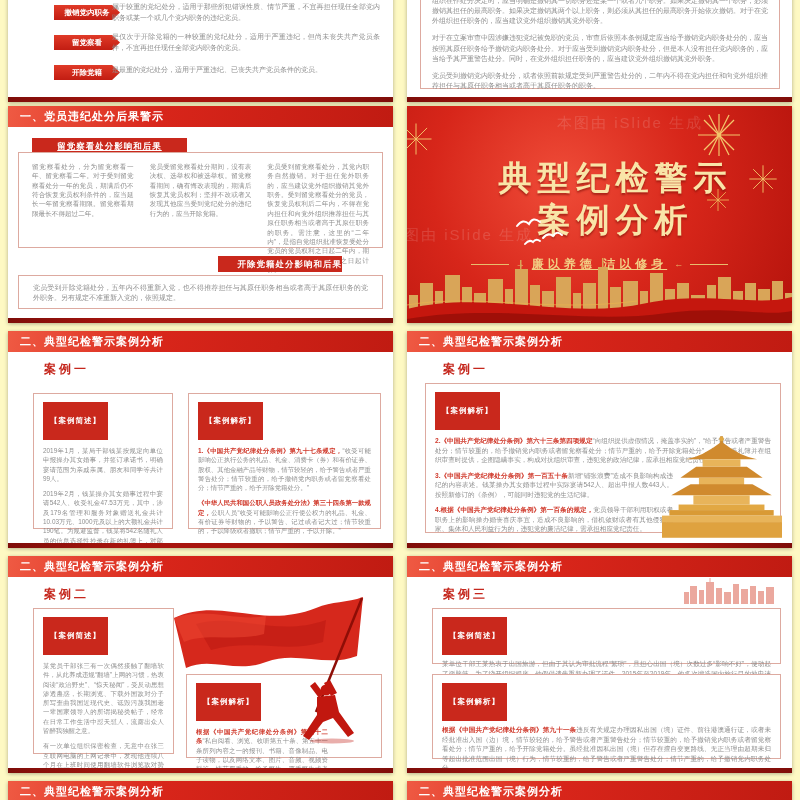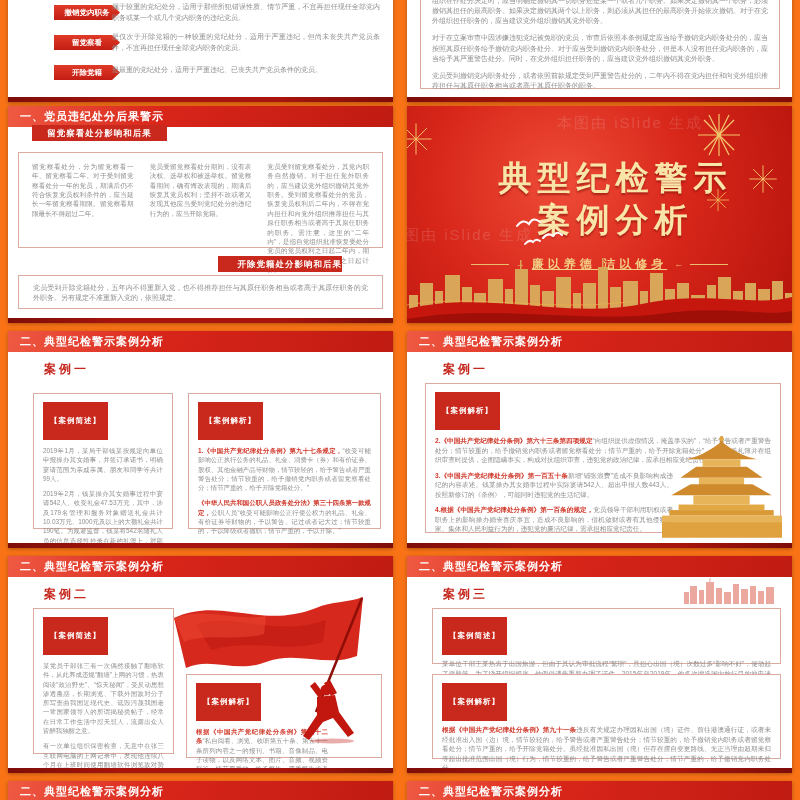--- a/index.html
+++ b/index.html
@@ -1,16 +1,16 @@
 <!DOCTYPE html>
 <html><head>
 <meta charset="utf-8">
 <style>
   html,body{margin:0;padding:0;background:#ffffff;}
-  .page{position:relative;width:800px;height:800px;background:#f97316;overflow:hidden;
+  .page{position:relative;width:800px;height:800px;background:#fef9c3;overflow:hidden;
         font-family:"Liberation Sans",sans-serif;}
   .slide{position:absolute;width:385px;height:217px;background:#fff;overflow:hidden;
          box-shadow:0 1px 4px rgba(0,0,0,.3);}
   .band{position:absolute;top:0;left:0;width:100%;height:21px;box-sizing:border-box;
         background:linear-gradient(100deg,#ef5a43 0%,#d8251a 40%,#c01b12 100%);
         color:#fff;font-size:11px;font-weight:bold;line-height:21px;padding-left:12px;letter-spacing:1px;}
   .foot{position:absolute;bottom:0;left:0;width:100%;height:5px;
         background:linear-gradient(90deg,#7e0d09,#a8150e 30%,#a8150e 70%,#7e0d09);}
   .case-label{position:absolute;left:36px;top:30px;color:#c5271d;font-size:12px;letter-spacing:3px;font-weight:600;}
   .bx{position:absolute;border:1px solid #ddaaa0;background:#fff;box-sizing:border-box;}
@@ -67,21 +67,21 @@
     <div class="bx" style="left:13px;top:24px;width:360px;height:180px;">
       <p class="body t7" style="margin:86px 11px 7px 11px;">组织在作处分决定时，应当明确是撤销其一切职务还是某一个或者几个职务。如果决定撤销其一个职务，必须撤销其担任的最高职务。如果决定撤销其两个以上职务，则必须从其担任的最高职务开始依次撤销。对于在党外组织担任职务的，应当建议党外组织撤销其党外职务。</p>
       <p class="body t7" style="margin:0 11px 7px 11px;">对于在立案审查中因涉嫌违犯党纪被免职的党员，审查后依照本条例规定应当给予撤销党内职务处分的，应当按照其原任职务给予撤销党内职务处分。对于应当受到撤销党内职务处分，但是本人没有担任党内职务的，应当给予其严重警告处分。同时，在党外组织担任职务的，应当建议党外组织撤销其党外职务。</p>
       <p class="body t7" style="margin:0 11px 0 11px;">党员受到撤销党内职务处分，或者依照前款规定受到严重警告处分的，二年内不得在党内担任和向党外组织推荐担任与其原任职务相当或者高于其原任职务的职务。</p>
     </div>
     <div class="foot"></div>
   </div>
 
   <div class="slide" style="left:8px;top:106px;">
     <div class="band">一、党员违纪处分后果警示</div>
-    <div class="sec-label" style="left:24px;top:19px;width:135px;">留党察看处分影响和后果</div>
+    <div class="sec-label" style="left:24px;top:32px;width:155px;text-decoration:underline;">留党察看处分影响和后果</div>
     <div class="bx" style="left:10px;top:46px;width:365px;height:96px;"></div>
     <div class="colwrap">
       <p>留党察看处分，分为留党察看一年、留党察看二年。对于受到留党察看处分一年的党员，期满后仍不符合恢复党员权利条件的，应当延长一年留党察看期限。留党察看期限最长不得超过二年。</p>
       <p>党员受留党察看处分期间，没有表决权、选举权和被选举权。留党察看期间，确有悔改表现的，期满后恢复其党员权利；坚持不改或者又发现其他应当受到党纪处分的违纪行为的，应当开除党籍。</p>
       <p>党员受到留党察看处分，其党内职务自然撤销。对于担任党外职务的，应当建议党外组织撤销其党外职务。受到留党察看处分的党员，恢复党员权利后二年内，不得在党内担任和向党外组织推荐担任与其原任职务相当或者高于其原任职务的职务。需注意，这里的“二年内”，是指自党组织批准恢复受处分党员的党员权利之日起二年内，期限自留党察看期限期满之日起计算。</p>
     </div>
     <div class="sec-label" style="left:210px;top:150px;width:124px;text-align:right;">开除党籍处分影响和后果</div>
     <div class="bx" style="left:10px;top:169px;width:365px;height:34px;">
       <p class="body t7" style="margin:7px 14px;">党员受到开除党籍处分，五年内不得重新入党，也不得推荐担任与其原任职务相当或者高于其原任职务的党外职务。另有规定不准重新入党的，依照规定。</p>
     </div>

